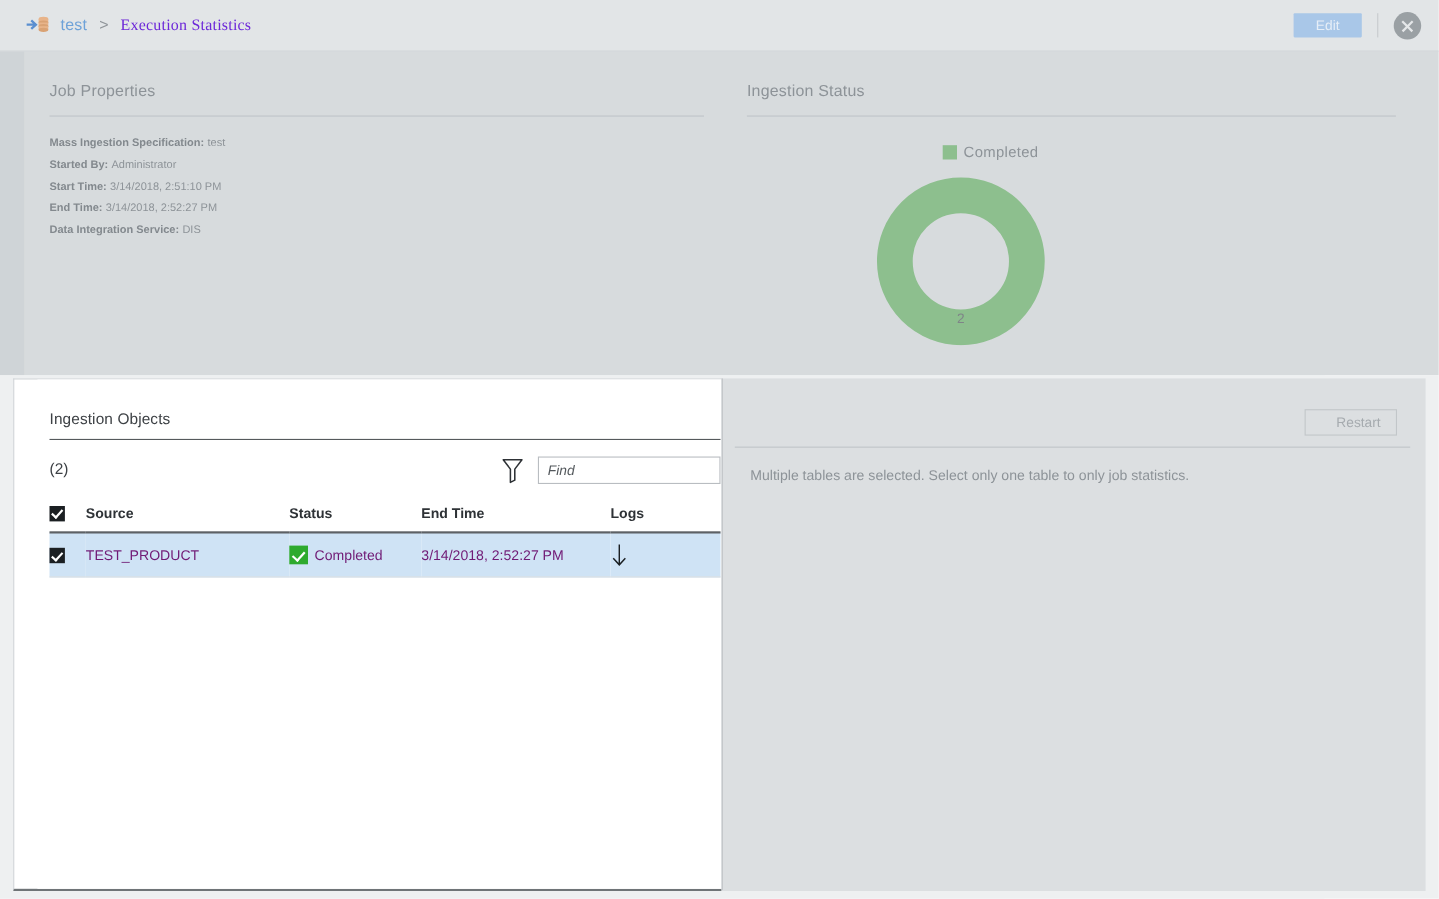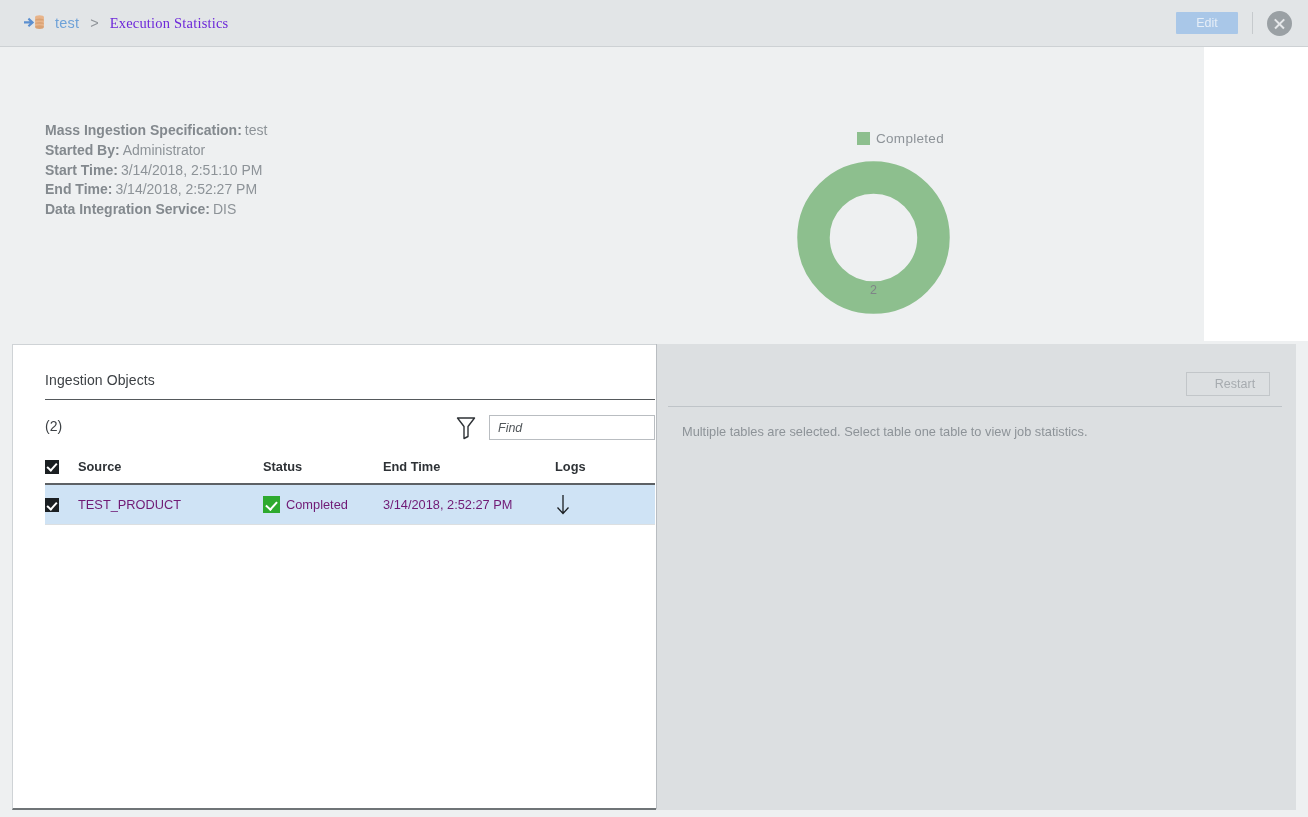--- a/index.html
+++ b/index.html
@@ -121,21 +121,21 @@
   .panel-rule {
     position: absolute;
     height: 1px;
     background: #bfc4c8;
   }
 
   
   .jobprops {
     position: absolute;
     left: 45px; top: 121px;
-    font-size: 14px;
+    font-size: 10px;
     line-height: 19.8px;
     color: #8d9398;
   }
   .jobprops .row { white-space: nowrap; }
   .jobprops .k {
     font-weight: bold;
     color: #83898e;
   }
   .jobprops .v {
     color: #8d9398;
@@ -379,20 +379,29 @@
       <span class="breadcrumb-sep">&gt;</span>
       <span class="breadcrumb-current">Execution Statistics</span>
     </div>
     <div class="header-right">
       <button class="edit-btn">Edit</button>
       <span class="hdr-divider"></span>
       <span class="close-btn"></span>
     </div>
   </div>
 
+  <div class="top-region">
+    <div class="top-strip"></div>
+
+    <div class="panel-title" style="left:45px; top:28px;">Job Properties</div>
+    <div class="panel-rule" style="left:45px; top:58px; width:595px;"></div>
+
+    <div class="panel-title" style="left:679px; top:28px;">Ingestion Status</div>
+    <div class="panel-rule" style="left:679px; top:58px; width:590px;"></div>
+  </div>
 
   <div class="jobprops">
     <div class="row">
       <span class="k">Mass Ingestion Specification:</span><span class="v">test</span>
     </div>
     <div class="row">
       <span class="k">Started By:</span><span class="v">Administrator</span>
     </div>
     <div class="row">
       <span class="k">Start Time:</span><span class="v">3/14/2018, 2:51:10 PM</span>
@@ -467,15 +476,15 @@
           </span>
         </td>
       </tr>
     </tbody>
   </table>
 
   <div class="tbl-scroll-divider"></div>
 
   <button class="restart-btn">Restart</button>
   <div class="right-rule"></div>
-  <div class="right-msg">Multiple tables are selected. Select table one table to view job statistics.</div>
+  <div class="right-msg">Multiple tables are selected. Select only one table to only job statistics.</div>
 
 </div>
 
 </body></html>

